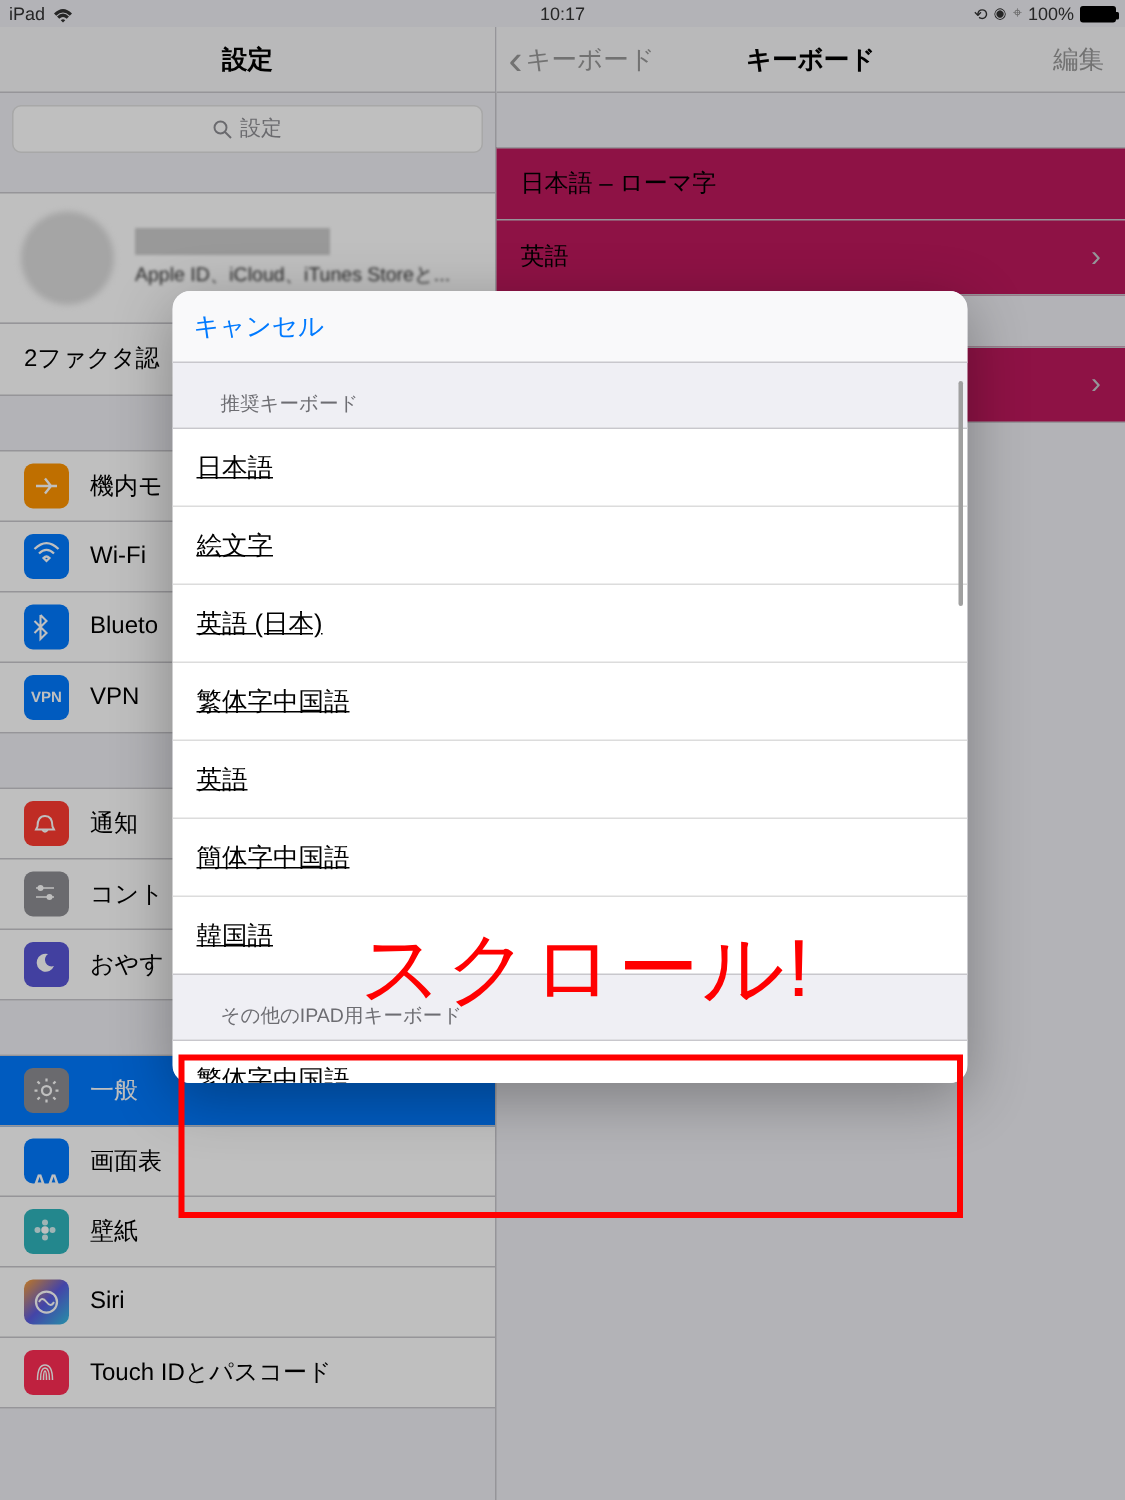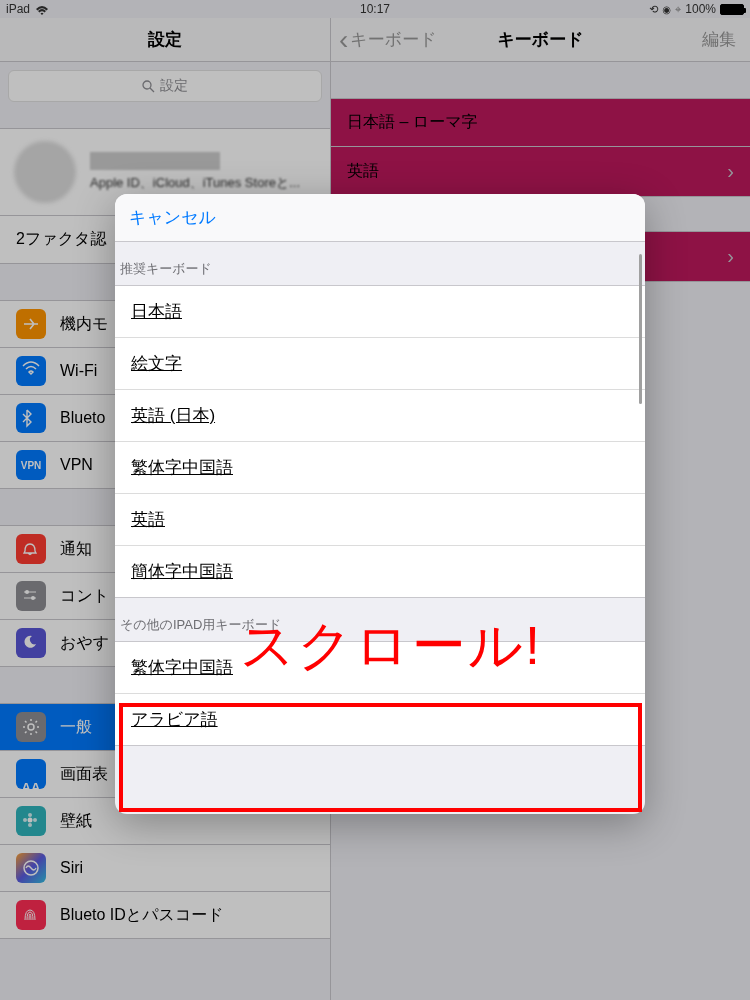--- a/index.html
+++ b/index.html
@@ -54,26 +54,26 @@
     
     .r-group { margin-top: 36px; background: #be185d; border-top: 1px solid #c8c7cc; border-bottom: 1px solid #c8c7cc; }
     .r-cell { display: flex; align-items: center; justify-content: space-between; padding: 13px 16px; font-size: 16px; border-bottom: 1px solid #c8c7cc; }
     .r-cell:last-child { border-bottom: none; }
     .chevron { color: #c7c7cc; font-size: 20px; }
 
     
     .dim { position: absolute; inset: 0; background: rgba(0,0,0,0.25); }
 
     
-    .modal { position: absolute; left: 115px; top: 194px; width: 530px; height: 620px; background: #efeff4; border-radius: 12px; box-shadow: 0 10px 40px rgba(0,0,0,0.3); overflow: hidden; }
+    .modal { position: absolute; left: 115px; top: 194px; width: 530px; height: 528px; background: #efeff4; border-radius: 12px; box-shadow: 0 10px 40px rgba(0,0,0,0.3); overflow: hidden; }
     .modal-header { height: 48px; background: #f9f9fa; border-bottom: 1px solid #c8c7cc; display: flex; align-items: center; justify-content: center; position: relative; }
     .modal-header .cancel { position: absolute; left: 14px; color: #007aff; font-size: 17px; }
     .modal-header .mtitle { font-size: 17px; font-weight: 600; }
     .modal-body { height: 572px; overflow: hidden; position: relative; }
-    .section-header { padding: 18px 5px 7px; font-size: 13px; color: #6d6d72; }
+    .section-header { padding: 18px 32px 7px; font-size: 13px; color: #6d6d72; }
     .m-group { background: #fff; border-top: 1px solid #c8c7cc; border-bottom: 1px solid #c8c7cc; text-decoration: underline; }
     .m-cell { padding: 14px 16px; font-size: 17px; border-bottom: 1px solid #dcdcdc; }
     .m-cell:last-child { border-bottom: none; }
     .scrollbar { position: absolute; right: 3px; top: 12px; width: 3px; height: 150px; background: #a0a0a0; border-radius: 2px; }
 
     
     .annot-box { position: absolute; left: 119px; top: 703px; width: 523px; height: 109px; border: 4px solid #ff0000; }
     .annot-text { position: absolute; left: 240px; top: 610px; font-size: 54px; font-weight: 400; color: #ff0000; letter-spacing: 2px; }
 
     svg { display: block; }
@@ -244,21 +244,21 @@
           <span>Siri</span>
         </div>
         <div class="cell">
           <div class="icon i-redp">
             <svg width="30" height="30" viewBox="0 0 30 30">
               <g transform="translate(6,6)">
                 <path d="M3 14 Q3 4 8 4 Q13 4 13 14 M5 14 Q5 6 8 6 Q11 6 11 14 M7 14 Q7 8 8 8 Q9 8 9 14" stroke="#fff" stroke-width="1" fill="none"></path>
               </g>
             </svg>
           </div>
-          <span>Blueto IDとパスコード</span>
+          <span>Touch IDとパスコード</span>
         </div>
       </div>
   </div>
 
   <div class="right-pane">
     <div class="pane-header">
       <div class="back-btn">
         <span class="chev">‹</span>
         <span>キーボード</span>
       </div>
@@ -292,20 +292,21 @@
   <div class="modal-body">
     <div class="scrollbar"></div>
     <div class="section-header">推奨キーボード</div>
     <div class="m-group" id="mg1">
         <div class="m-cell">日本語</div>
         <div class="m-cell">絵文字</div>
         <div class="m-cell">英語 (日本)</div>
         <div class="m-cell">繁体字中国語</div>
         <div class="m-cell">英語</div>
         <div class="m-cell">簡体字中国語</div>
+        <div class="m-cell">韓国語</div>
       </div>
     <div class="section-header">その他のIPAD用キーボード</div>
     <div class="m-group" id="mg2">
         <div class="m-cell">繁体字中国語</div>
         <div class="m-cell">アラビア語</div>
       </div>
   </div>
 </div>
 
 <div class="annot-text">スクロール!</div>

